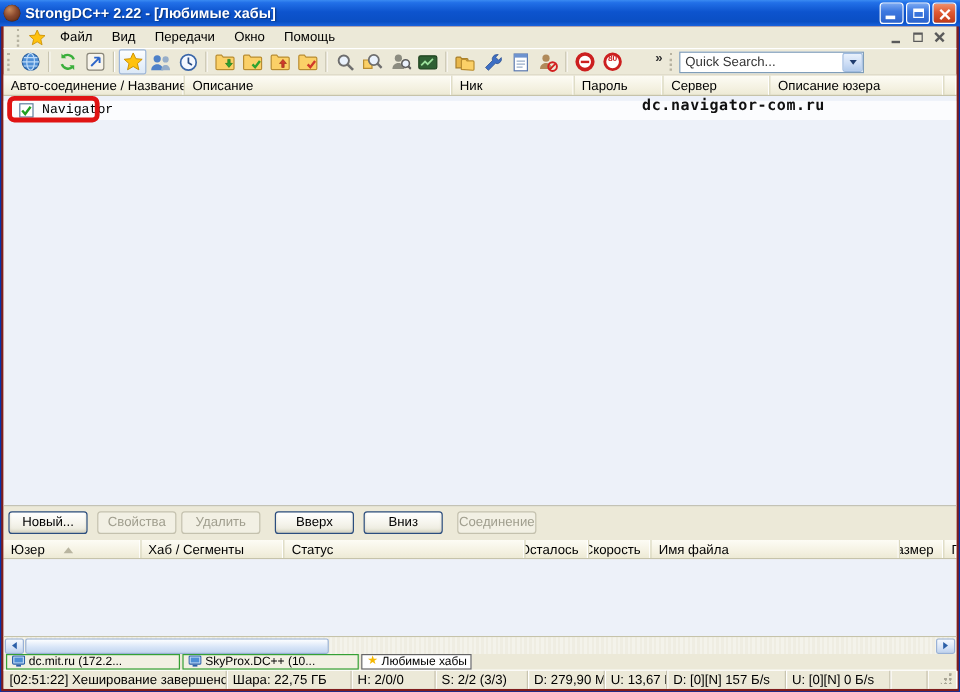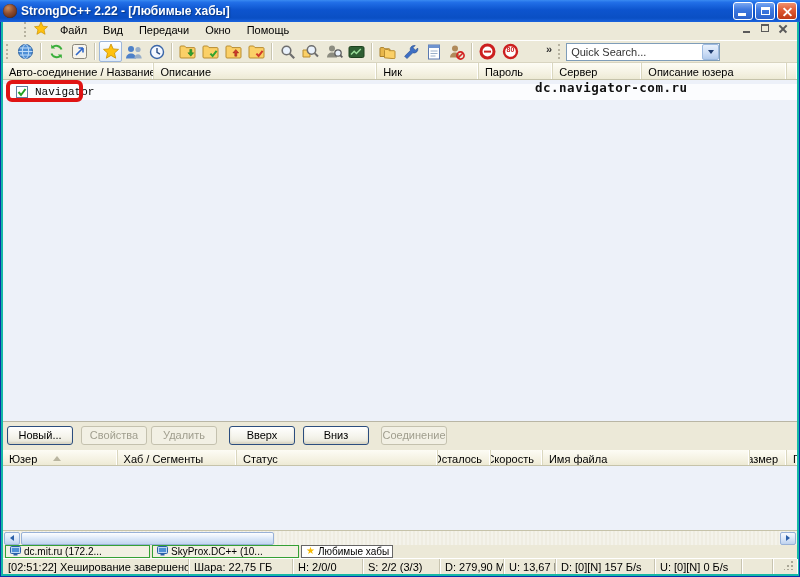--- a/index.html
+++ b/index.html
@@ -1,17 +1,17 @@
 <!DOCTYPE html>
 <html><head>
 <meta charset="utf-8">
 <style>
   html,body{margin:0;padding:0;background:#777;}
   *{box-sizing:border-box;}
-  .window{position:relative;width:800px;height:577px;background:#14b8a6;overflow:hidden;
+  .window{position:relative;width:800px;height:577px;background:#7f1d1d;overflow:hidden;
           font-family:"Liberation Sans",sans-serif;font-size:11px;color:#000;
           box-shadow:inset 0 0 0 1px #0732A8;}
   
   .titlebar{position:absolute;top:0;left:0;right:0;height:22px;display:flex;align-items:center;gap:4px;padding:0 3px;
     background:linear-gradient(180deg,#3A8BF2 0%,#2270E8 10%,#0D54CE 45%,#0A4FC4 82%,#1A63DE 100%);}
   .app-icon{width:14px;height:14px;border-radius:50%;
     background:radial-gradient(circle at 5px 4px,#C98A5A 0%,#8B4A2F 45%,#51240F 100%);
     box-shadow:inset 0 0 1px #2A0F05;flex:0 0 auto;}
   .title{flex:1;color:#fff;font-weight:bold;font-size:12px;text-shadow:1px 1px 1px #09367F;white-space:nowrap;overflow:hidden;}
   .winbtns{display:flex;gap:2px;}
@@ -19,21 +19,21 @@
       background:linear-gradient(180deg,#7AA8F2 0%,#3E79E0 40%,#2C63CC 100%);}
   .wb.close{background:linear-gradient(180deg,#F0926F 0%,#E05A33 45%,#C03A17 100%);}
   .g-min{position:absolute;left:4px;bottom:3px;width:8px;height:3px;background:#fff;}
   .g-rest{position:absolute;left:5px;top:4px;width:9px;height:8px;border:1px solid #fff;border-top:3px solid #fff;}
   .g-x::before,.g-x::after{content:"";position:absolute;left:4px;top:8px;width:11px;height:2px;background:#fff;}
   .g-x::before{transform:rotate(45deg);} .g-x::after{transform:rotate(-45deg);}
   
   .client{position:absolute;top:22px;left:3px;right:3px;bottom:3px;background:#ECE9D8;}
   .grip{width:5px;height:15px;border-left:2px dotted #B6B2A0;margin:0 3px 0 2px;flex:0 0 auto;}
   
-  .menubar{height:18px;display:flex;padding-left:19px;}
+  .menubar{height:18px;display:flex;align-items:center;padding-left:9px;}
   .menu-item{padding:2px 8px 3px;cursor:default;}
   .menu-star{margin:0 4px 0 2px;display:flex;}
   .mdi{margin-left:auto;display:flex;gap:3px;padding-right:6px;}
   .mdibtn{width:15px;height:13px;position:relative;}
   .m-min{position:absolute;left:3px;bottom:2px;width:7px;height:2px;background:#5A5A5A;}
   .m-rest{position:absolute;left:3px;top:2px;width:8px;height:8px;border:1px solid #5A5A5A;border-top:2px solid #5A5A5A;}
   .m-x::before,.m-x::after{content:"";position:absolute;left:2px;top:5.5px;width:10px;height:1.6px;background:#5A5A5A;}
   .m-x::before{transform:rotate(45deg);} .m-x::after{transform:rotate(-45deg);}
   
   .toolbar{height:23px;display:flex;align-items:center;border-top:1px solid #FFFFFF;border-bottom:1px solid #D8D4C0;padding-left:1px;}

